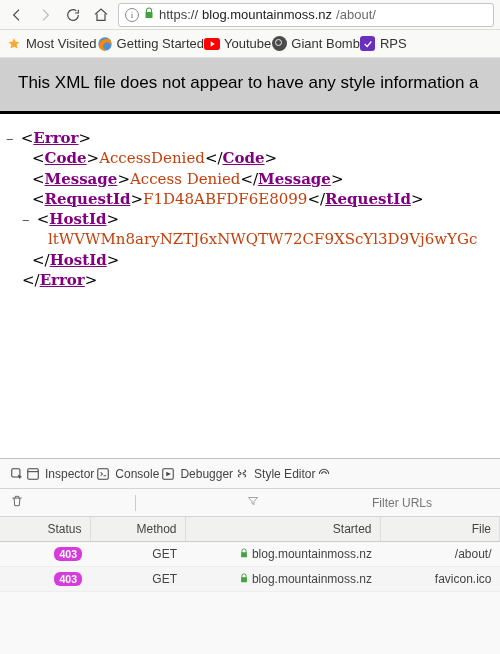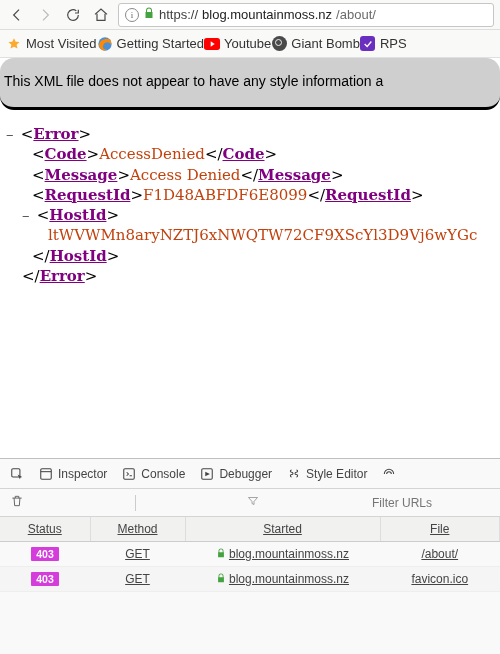--- a/index.html
+++ b/index.html
@@ -17,47 +17,47 @@
   .lock { color: #44a340; }
   .lock svg { width: 12px; height: 12px; fill: currentColor; }
   .info-i { width: 14px; height: 14px; border: 1px solid #888; border-radius: 50%; display: flex; align-items: center; justify-content: center; font-size: 9px; color: #666; font-family: serif; }
 
   
   .bookmarks { height: 28px; display: flex; align-items: center; padding: 0 6px; background: #f9f9f8; border-bottom: 1px solid #e0e0e0; font-size: 13px; color: #333; }
   .bk { display: flex; align-items: center; gap: 4px; }
   .bk .ico { width: 16px; height: 16px; display: flex; align-items: center; justify-content: center; }
 
   
-  .banner { background: #cfcfcf; padding: 15px 4px 18px; font-size: 14px; border-bottom: 3px solid #000; white-space: nowrap; overflow: hidden; border-radius: 14px; }
+  .banner { background: #cfcfcf; padding: 15px 18px 18px; font-size: 17px; border-bottom: 3px solid #000; white-space: nowrap; overflow: hidden; }
 
   
   .xml { padding: 14px 6px 0; font-family: "DejaVu Serif", Georgia, serif; font-size: 15px; line-height: 1.35; white-space: nowrap; overflow: hidden; }
   .xml .row { }
   .punct { color: #000; }
   .tag { color: #800080; font-weight: bold; text-decoration: underline; }
   .toggle { color: #555; display: inline-block; width: 10px; }
   .ind1 { margin-left: 26px; }
   .ind2 { margin-left: 42px; }
   .val { color: #c2410c; }
 
   
   .devtools { position: absolute; bottom: 0; left: 0; right: 0; height: 196px; border-top: 1px solid #bfbfbf; background: #f9f9f9; font-size: 12px; color: #333; }
-  .dt-tabs { height: 30px; display: flex; align-items: center; gap: 15px; padding: 0 10px; border-bottom: 1px solid #d4d4d4; }
+  .dt-tabs { height: 30px; display: flex; align-items: center; gap: 2px; padding: 0 10px; border-bottom: 1px solid #d4d4d4; }
   .dt-tab { display: flex; align-items: center; gap: 5px; color: #444; }
   .dt-tab svg { width: 14px; height: 14px; stroke: currentColor; fill: none; stroke-width: 1.8; }
   .dt-filter { height: 28px; display: flex; align-items: center; gap: 10px; padding: 0 10px; border-bottom: 1px solid #d4d4d4; justify-content: space-between; }
   .dt-filter .trash svg { width: 14px; height: 14px; stroke: #555; fill: none; stroke-width: 1.5; }
   .dt-filter input { border: none; background: transparent; font-size: 12px; color: #999; outline: none; width: 120px; }
   .funnel svg { width: 12px; height: 12px; stroke: #888; fill: none; stroke-width: 1.5; }
 
   .net-table { width: 100%; border-collapse: collapse; table-layout: fixed; }
-  .net-table th, .net-table td { text-align: center; padding: 5px 8px; font-weight: normal; color: #444; border-bottom: 1px solid #eee; white-space: nowrap; overflow: hidden; text-decoration: underline; }
+  .net-table th, .net-table td { text-align: right; padding: 5px 8px; font-weight: normal; color: #444; border-bottom: 1px solid #eee; white-space: nowrap; overflow: hidden; }
   .net-table thead th { background: #f1f1f0; border-bottom: 1px solid #ccc; border-right: 1px solid #ddd; font-size: 12px; height: 24px; }
   .net-table tbody tr.alt { background: #f5f5f5; }
-  .status-pill { display: inline-block; background: #d43cdc; color: #fff; font-size: 10.5px; font-weight: bold; padding: 1px 5px; border-radius: 1px; }
+  .status-pill { display: inline-block; background: #d43cdc; color: #fff; font-size: 10.5px; font-weight: bold; padding: 1px 5px; border-radius: 6px; }
   .mini-lock { display: inline-flex; align-items: center; color: #44a340; margin-right: 3px; }
   .mini-lock svg { width: 10px; height: 10px; fill: currentColor; }
   .col-status { width: 90px; }
   .col-method { width: 95px; }
   .col-domain { width: 195px; }
 
   
   .star svg { fill: #fca92f; width: 14px; height: 14px; }
   .ff { width: 16px; height: 16px; }
   .yt svg { fill: #f00; width: 16px; height: 12px; }

